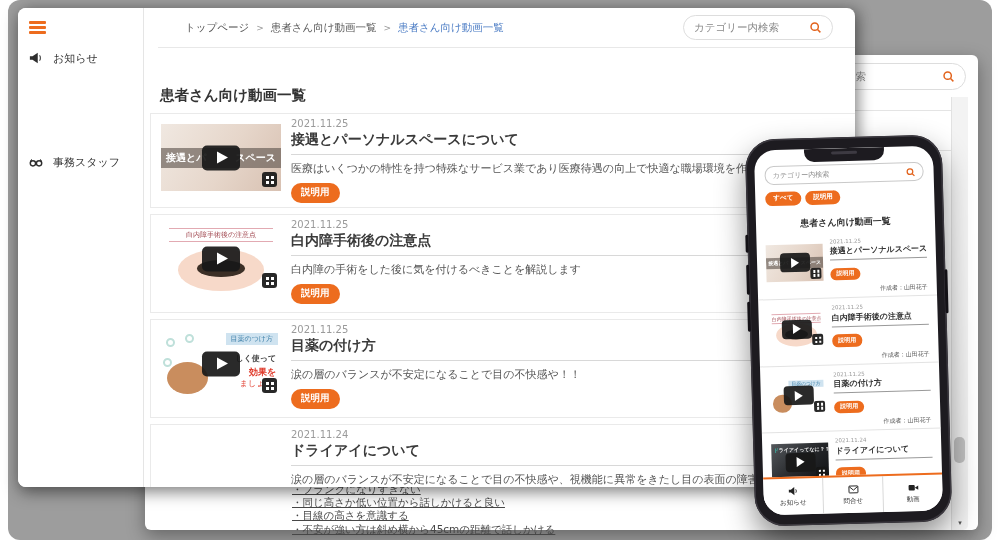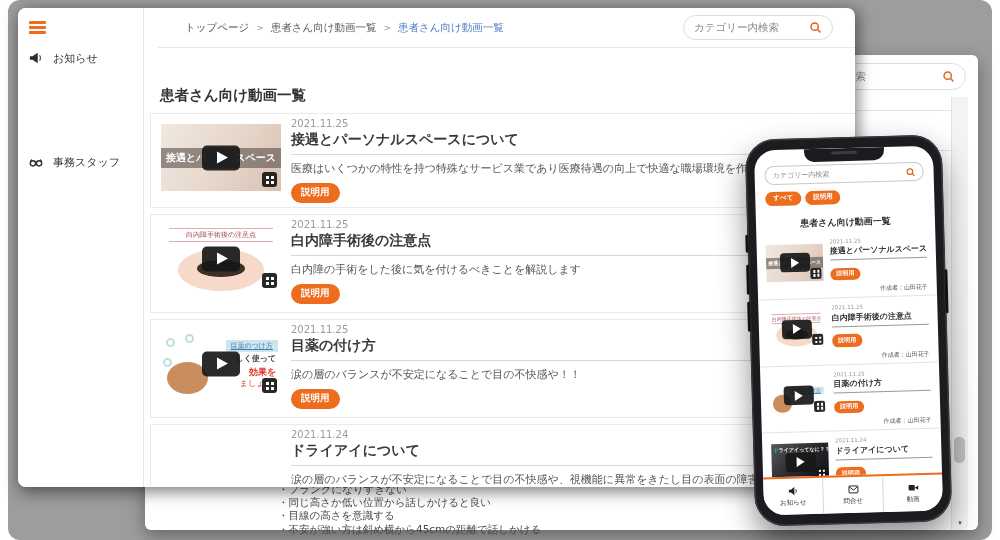--- a/index.html
+++ b/index.html
@@ -14,21 +14,21 @@
   .winback{left:145px;top:55px;width:833px;height:475px;background:#fff;border-radius:6px;
            box-shadow:0 6px 18px rgba(0,0,0,.35);}
   .winback .bsearch{position:absolute;left:625px;top:8px;width:196px;height:27px;border:1px solid #ddd;
            border-radius:14px;display:flex;align-items:center;padding:0 10px;box-sizing:border-box;
            font-size:10.5px;color:#888;background:#fff;}
   .bline{position:absolute;left:600px;width:206px;height:0;border-top:1px solid #e4e4e4;}
   .scrolltrack{position:absolute;left:806px;top:42px;width:16px;bottom:0;background:#f3f3f3;
            border-left:1px solid #e2e2e2;border-radius:0 0 5px 0;}
   .scrollthumb{position:absolute;left:2px;top:340px;width:11px;height:26px;background:#c3c3c3;border-radius:5px;}
   .scrollarrow{position:absolute;left:0;bottom:3px;width:16px;text-align:center;font-size:7px;color:#555;}
-  .notes{position:absolute;left:133px;top:428px;font-size:10.5px;color:#474747;line-height:13.2px;white-space:nowrap;}
+  .notes{position:absolute;left:147px;top:428px;font-size:10.5px;color:#474747;line-height:13.2px;white-space:nowrap;text-decoration:underline;}
 
   
   .winfront{left:18px;top:8px;width:837px;height:479px;background:#fff;border-radius:8px;overflow:hidden;
             box-shadow:0 6px 16px rgba(0,0,0,.38),5px 0 14px rgba(0,0,0,.22);}
   .sidebar{position:absolute;left:0;top:0;width:125px;height:100%;border-right:1px solid #e5e5e5;background:#fff;}
   .burger{position:absolute;left:11px;top:13px;width:17px;height:13px;cursor:pointer;}
   .burger span{display:block;height:2.6px;background:#ED6C1E;border-radius:1px;margin-bottom:2.4px;}
   .navitem{position:absolute;left:0;width:100%;height:24px;display:flex;align-items:center;}
   .navitem .ic{width:14px;height:14px;margin-left:11px;flex:none;}
   .navitem .lb{margin-left:10px;font-size:11px;color:#333;}
@@ -68,22 +68,22 @@
   .t-a{background:linear-gradient(120deg,#f0e8e1 0%,#e6d6ca 55%,#d8c1b2 100%);}
   .t-a .band{position:absolute;left:0;right:0;top:36%;height:30%;background:rgba(92,82,76,.62);
         color:#fff;font-size:10px;font-weight:bold;display:flex;align-items:center;
         justify-content:space-between;padding:0 5px;}
   .t-b{background:#fff;}
   .t-b .cap{position:absolute;top:3px;left:7%;right:7%;text-align:center;font-size:7px;color:#a24a52;
         border-top:1px solid #e2aab2;border-bottom:1px solid #e2aab2;padding:1px 0;white-space:nowrap;overflow:hidden;}
   .t-b .blob{position:absolute;left:14%;bottom:2%;width:72%;height:62%;background:#f7d9c9;border-radius:50%;}
   .t-b .eye{position:absolute;left:30%;bottom:22%;width:40%;height:26%;background:#3c2f26;border-radius:50%;}
   .t-c{background:#fff;}
-  .t-c .lbl{position:absolute;top:10px;right:3px;background:#cfe3f0;color:#3c7fa8;font-size:7px;
-        padding:1px 5px;white-space:nowrap;text-decoration:underline;}
+  .t-c .lbl{position:absolute;top:3px;right:3px;background:#cfe3f0;color:#3c7fa8;font-size:7px;
+        padding:1px 5px;white-space:nowrap;}
   .t-c .bear{position:absolute;left:5%;bottom:5%;width:34%;height:48%;background:#c98d5e;border-radius:50%;}
   .t-c .dot{position:absolute;width:9px;height:9px;border:2px solid #bfe0da;border-radius:50%;box-sizing:border-box;}
   .t-c .l1{position:absolute;right:4%;top:34%;font-size:8px;font-weight:bold;color:#444;}
   .t-c .l2{position:absolute;right:4%;top:53%;font-size:9px;font-weight:bold;color:#e03c2d;}
   .t-c .l3{position:absolute;right:7%;top:72%;font-size:8px;color:#e03c2d;}
   .t-d{background:linear-gradient(135deg,#54585c 0%,#25272a 55%,#101114 100%);}
   .t-d .cap{position:absolute;top:9%;left:4%;right:2%;font-size:9px;font-weight:bold;color:#f2f2f2;white-space:nowrap;}
   .t-d .cap .hd{color:#3cc4b2;}
 
   

